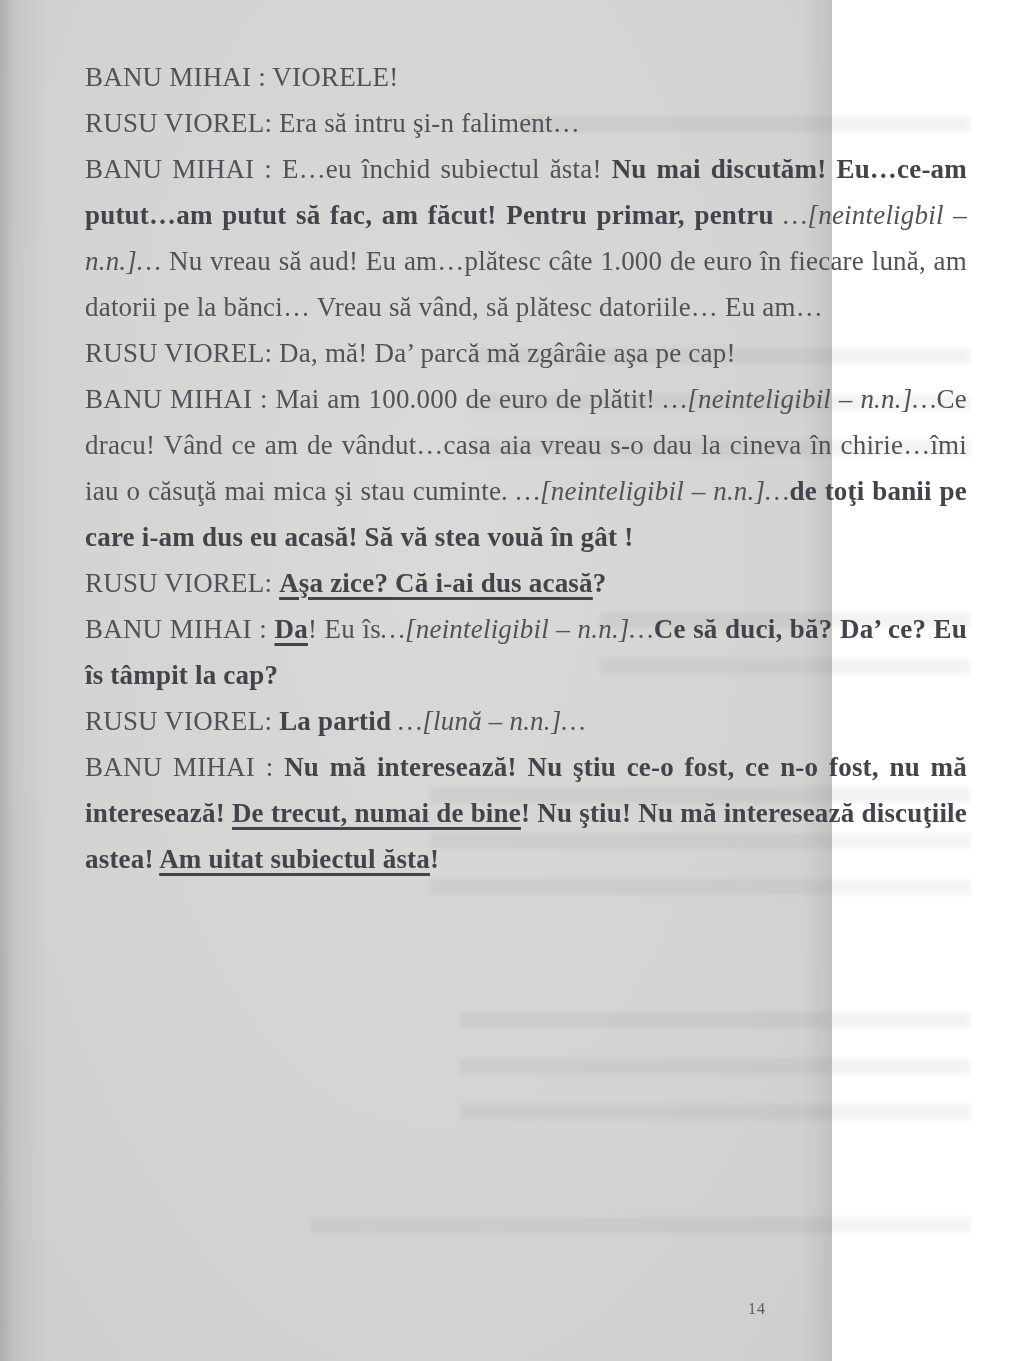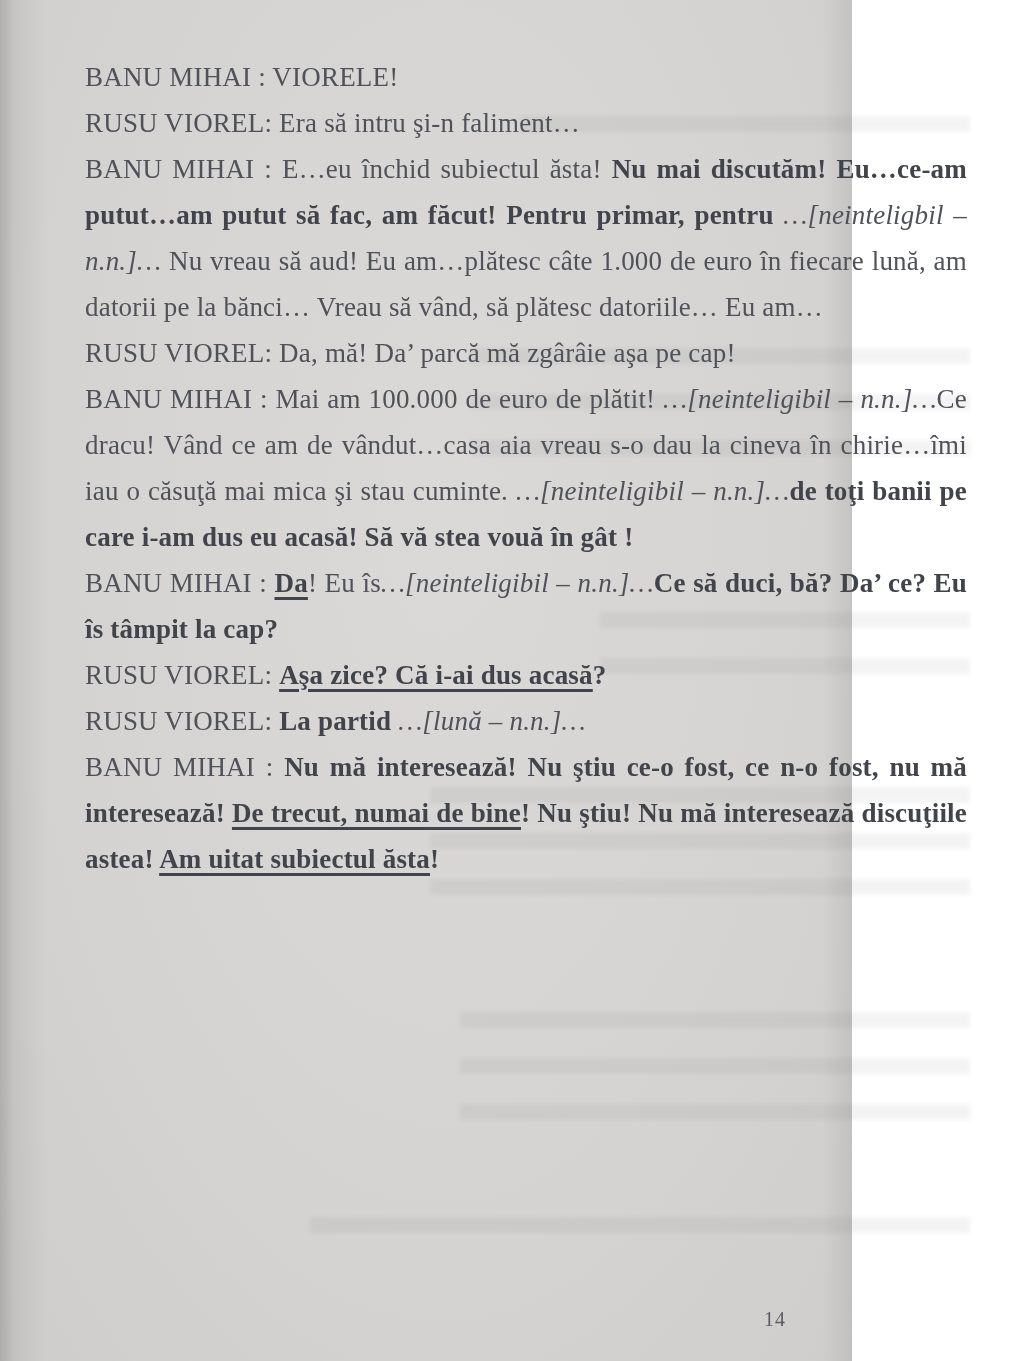--- a/index.html
+++ b/index.html
@@ -11,21 +11,20 @@
     font-family: "Liberation Serif", serif;
   }
   .page {
     position: relative;
     width: 832px;
     height: 1361px;
     background:
       linear-gradient(90deg, rgba(0,0,0,0.16) 0px, rgba(0,0,0,0.06) 14px, rgba(0,0,0,0.0) 48px),
       linear-gradient(270deg, rgba(0,0,0,0.07) 0px, rgba(0,0,0,0.0) 30px),
       radial-gradient(ellipse at 52% 38%, #dad9d7 0%, #d5d4d2 55%, #cecdcb 100%);
-    padding-left: 20px;
   }
   
   .ghost {
     position: absolute;
     opacity: 0.055;
     filter: blur(2.2px);
     background: repeating-linear-gradient(180deg,
       transparent 0px, transparent 12px,
       #3c3e44 12px, #3c3e44 28px,
       transparent 28px, transparent 46px);
@@ -57,22 +56,22 @@
   .bu {
     font-weight: bold; color: #42444b;
     text-decoration: underline;
     text-decoration-thickness: 2.5px;
     text-underline-offset: 5px;
   }
 
   .page-number {
     position: absolute;
     right: 66px;
-    bottom: 30px;
-    font-size: 20px;
+    bottom: 43px;
+    font-size: 16px;
     color: #5a5c62;
     letter-spacing: 1px;
   }
 </style>
 </head>
 <body>
 
 <div class="page">
   <div class="ghost g1"></div>
   <div class="ghost g2"></div>
@@ -80,20 +79,20 @@
   <div class="ghost g4"></div>
   <div class="ghost g5"></div>
   <div class="ghost g6"></div>
 
   <div class="transcript">
       <p><span class="n">BANU MIHAI : VIORELE!</span></p>
       <p><span class="n">RUSU VIOREL: Era să intru şi-n faliment…</span></p>
       <p><span class="n">BANU MIHAI : E…eu închid subiectul ăsta! </span><span class="b">Nu mai discutăm! Eu…ce-am putut…am putut să fac, am făcut! Pentru primar, pentru </span><span class="i">…[neinteligbil – n.n.]… </span><span class="n">Nu vreau să aud! Eu am…plătesc câte 1.000 de euro în fiecare lună, am datorii pe la bănci… Vreau să vând, să plătesc datoriile… Eu am…</span></p>
       <p><span class="n">RUSU VIOREL: Da, mă! Da’ parcă mă zgârâie aşa pe cap!</span></p>
       <p><span class="n">BANU MIHAI : Mai am 100.000 de euro de plătit! </span><span class="i">…[neinteligibil – n.n.]…</span><span class="n">Ce dracu! Vând ce am de vândut…casa aia vreau s-o dau la cineva în chirie…îmi iau o căsuţă mai mica şi stau cuminte. </span><span class="i">…[neinteligibil – n.n.]…</span><span class="b">de toţi banii pe care i-am dus eu acasă! Să vă stea vouă în gât !</span></p>
+      <p><span class="n">RUSU VIOREL: </span><span class="bu">Aşa zice? Că i-ai dus acasă</span><span class="b">?</span></p>
       <p><span class="n">BANU MIHAI : </span><span class="bu">Da</span><span class="n">! Eu îs</span><span class="i">…[neinteligibil – n.n.]…</span><span class="b">Ce să duci, bă? Da’ ce? Eu îs tâmpit la cap?</span></p>
-      <p><span class="n">RUSU VIOREL: </span><span class="bu">Aşa zice? Că i-ai dus acasă</span><span class="b">?</span></p>
       <p><span class="n">RUSU VIOREL: </span><span class="b">La partid </span><span class="i">…[lună – n.n.]…</span></p>
       <p><span class="n">BANU MIHAI : </span><span class="b">Nu mă interesează! Nu ştiu ce-o fost, ce n-o fost, nu mă interesează! </span><span class="bu">De trecut, numai de bine</span><span class="b">! Nu ştiu! Nu mă interesează discuţiile astea! </span><span class="bu">Am uitat subiectul ăsta</span><span class="b">!</span></p>
     </div>
 
   <div class="page-number">14</div>
 </div>
 
 </body></html>

